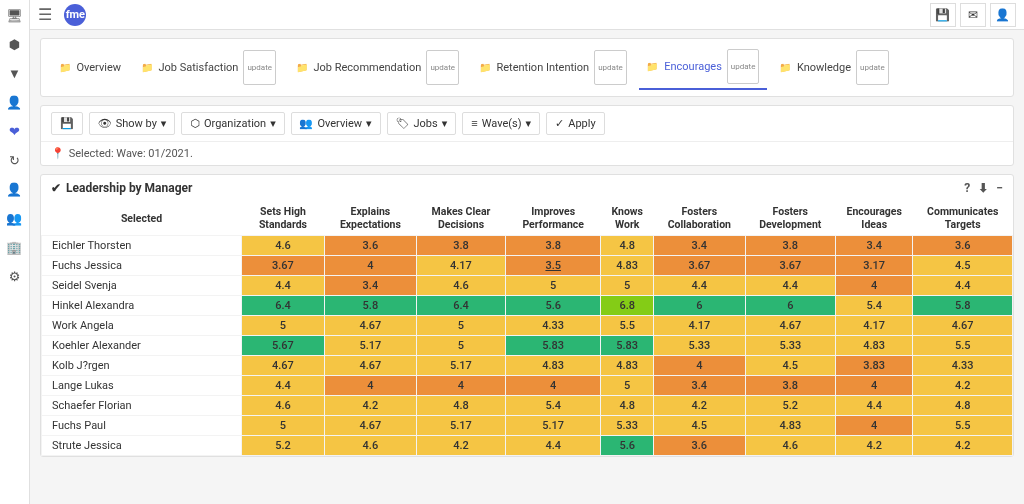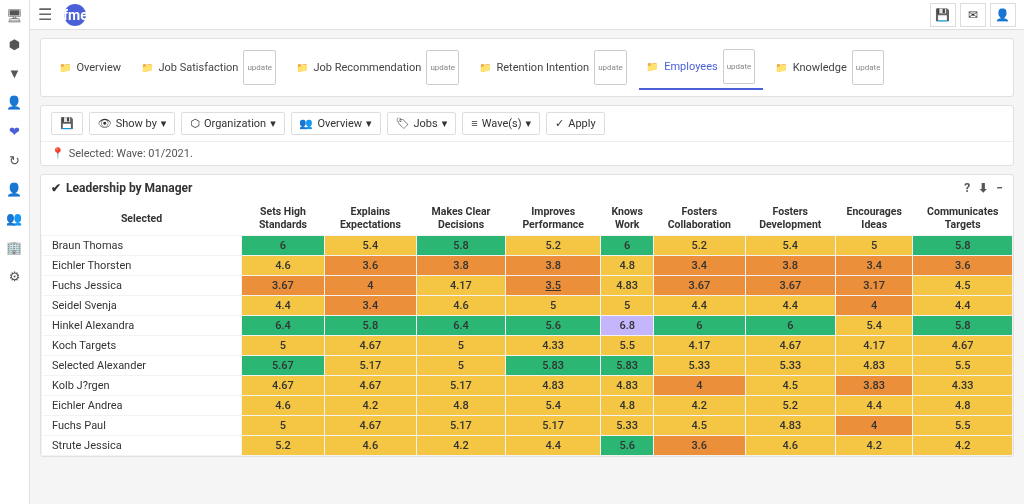--- a/index.html
+++ b/index.html
@@ -2,21 +2,21 @@
 <html><head>
 <meta charset="utf-8">
 <style>
 *{box-sizing:border-box;margin:0;padding:0}
 body{font-family:-apple-system,BlinkMacSystemFont,"Segoe UI",Roboto,sans-serif;font-size:12px;background:#f5f5f5;color:#333;display:flex;height:504px;overflow:hidden}
 .sidebar{width:30px;background:#fff;border-right:1px solid #e0e0e0;display:flex;flex-direction:column;align-items:center;padding-top:8px;gap:14px}
 .sidebar .ico{font-size:13px;color:#555;cursor:pointer}
 .sidebar .ico.active{color:#4a5fd8}
 .main{flex:1;display:flex;flex-direction:column;overflow:hidden}
 .topbar{height:30px;background:#fff;border-bottom:1px solid #e0e0e0;display:flex;align-items:center;padding:0 8px;justify-content:space-between}
-.logo{width:22px;height:22px;background:#4a5fd8;border-radius:50%;display:flex;align-items:center;justify-content:center;color:#fff;font-size:14px;font-weight:bold;margin-left:4px}
+.logo{width:22px;height:22px;background:#4a5fd8;border-radius:50%;display:flex;align-items:center;justify-content:center;color:#fff;font-size:11px;font-weight:bold;margin-left:4px}
 .topright{display:flex;gap:4px}
 .topright .btn{width:26px;height:24px;border:1px solid #ddd;background:#fff;display:flex;align-items:center;justify-content:center;cursor:pointer;font-size:12px}
 .content{padding:8px 10px;flex:1;overflow:auto}
 .panel{background:#fff;border:1px solid #e0e0e0;border-radius:3px;margin-bottom:8px}
 .tabs{display:flex;padding:6px 10px;gap:4px;align-items:center;font-size:11px}
 .tab{display:flex;align-items:center;gap:5px;padding:4px 8px;cursor:pointer;color:#444}
 .tab.active{color:#4a5fd8;border-bottom:2px solid #4a5fd8}
 .tab .folder{font-size:10px}
 .badge{border:1px solid #ccc;border-radius:2px;font-size:8px;padding:12px 3px;color:#888}
 .toolbar{display:flex;align-items:center;gap:6px;padding:6px 10px;font-size:11px;border-bottom:1px solid #eee}
@@ -79,21 +79,21 @@
             <span>Job Recommendation</span>
             <span class="badge">update</span>
           </div>
           <div class="tab">
             <span class="folder">📁</span>
             <span>Retention Intention</span>
             <span class="badge">update</span>
           </div>
           <div class="tab active">
             <span class="folder">📁</span>
-            <span>Employees</span>
+            <span>Encourages</span>
             <span class="badge">update</span>
           </div>
           <div class="tab">
             <span class="folder">📁</span>
             <span>Knowledge</span>
             <span class="badge">update</span>
           </div>
         </div>
     </div>
 
@@ -132,32 +132,20 @@
               <th>Improves Performance</th>
               <th>Knows Work</th>
               <th>Fosters Collaboration</th>
               <th>Fosters Development</th>
               <th>Encourages Ideas</th>
               <th>Communicates Targets</th>
             </tr>
           </thead>
         <tbody id="tbody">
             <tr>
-              <td class="name">Braun Thomas</td>
-              <td class="cell" style="background: rgb(43, 182, 115);">6</td>
-              <td class="cell" style="background: rgb(245, 197, 68);">5.4</td>
-              <td class="cell" style="background: rgb(43, 182, 115);">5.8</td>
-              <td class="cell" style="background: rgb(245, 197, 68);">5.2</td>
-              <td class="cell" style="background: rgb(43, 182, 115);">6</td>
-              <td class="cell" style="background: rgb(245, 197, 68);">5.2</td>
-              <td class="cell" style="background: rgb(245, 197, 68);">5.4</td>
-              <td class="cell" style="background: rgb(245, 197, 68);">5</td>
-              <td class="cell" style="background: rgb(43, 182, 115);">5.8</td>
-            </tr>
-            <tr>
               <td class="name">Eichler Thorsten</td>
               <td class="cell" style="background: rgb(245, 197, 68);">4.6</td>
               <td class="cell" style="background: rgb(236, 143, 58);">3.6</td>
               <td class="cell" style="background: rgb(236, 143, 58);">3.8</td>
               <td class="cell" style="background: rgb(236, 143, 58);">3.8</td>
               <td class="cell" style="background: rgb(245, 197, 68);">4.8</td>
               <td class="cell" style="background: rgb(236, 143, 58);">3.4</td>
               <td class="cell" style="background: rgb(236, 143, 58);">3.8</td>
               <td class="cell" style="background: rgb(236, 143, 58);">3.4</td>
               <td class="cell" style="background: rgb(236, 143, 58);">3.6</td>
@@ -185,40 +173,40 @@
               <td class="cell" style="background: rgb(245, 197, 68);">4.4</td>
               <td class="cell" style="background: rgb(236, 143, 58);">4</td>
               <td class="cell" style="background: rgb(245, 197, 68);">4.4</td>
             </tr>
             <tr>
               <td class="name">Hinkel Alexandra</td>
               <td class="cell" style="background: rgb(43, 182, 115);">6.4</td>
               <td class="cell" style="background: rgb(43, 182, 115);">5.8</td>
               <td class="cell" style="background: rgb(43, 182, 115);">6.4</td>
               <td class="cell" style="background: rgb(43, 182, 115);">5.6</td>
-              <td class="cell" style="background: #c4b5fd;">6.8</td>
+              <td class="cell" style="background: #84cc16;">6.8</td>
               <td class="cell" style="background: rgb(43, 182, 115);">6</td>
               <td class="cell" style="background: rgb(43, 182, 115);">6</td>
               <td class="cell" style="background: rgb(245, 197, 68);">5.4</td>
               <td class="cell" style="background: rgb(43, 182, 115);">5.8</td>
             </tr>
             <tr>
-              <td class="name">Koch Targets</td>
+              <td class="name">Work Angela</td>
               <td class="cell" style="background: rgb(245, 197, 68);">5</td>
               <td class="cell" style="background: rgb(245, 197, 68);">4.67</td>
               <td class="cell" style="background: rgb(245, 197, 68);">5</td>
               <td class="cell" style="background: rgb(245, 197, 68);">4.33</td>
               <td class="cell" style="background: rgb(245, 197, 68);">5.5</td>
               <td class="cell" style="background: rgb(245, 197, 68);">4.17</td>
               <td class="cell" style="background: rgb(245, 197, 68);">4.67</td>
               <td class="cell" style="background: rgb(245, 197, 68);">4.17</td>
               <td class="cell" style="background: rgb(245, 197, 68);">4.67</td>
             </tr>
             <tr>
-              <td class="name">Selected Alexander</td>
+              <td class="name">Koehler Alexander</td>
               <td class="cell" style="background: rgb(43, 182, 115);">5.67</td>
               <td class="cell" style="background: rgb(245, 197, 68);">5.17</td>
               <td class="cell" style="background: rgb(245, 197, 68);">5</td>
               <td class="cell" style="background: rgb(43, 182, 115);">5.83</td>
               <td class="cell" style="background: rgb(43, 182, 115);">5.83</td>
               <td class="cell" style="background: rgb(245, 197, 68);">5.33</td>
               <td class="cell" style="background: rgb(245, 197, 68);">5.33</td>
               <td class="cell" style="background: rgb(245, 197, 68);">4.83</td>
               <td class="cell" style="background: rgb(245, 197, 68);">5.5</td>
             </tr>
@@ -228,21 +216,33 @@
               <td class="cell" style="background: rgb(245, 197, 68);">4.67</td>
               <td class="cell" style="background: rgb(245, 197, 68);">5.17</td>
               <td class="cell" style="background: rgb(245, 197, 68);">4.83</td>
               <td class="cell" style="background: rgb(245, 197, 68);">4.83</td>
               <td class="cell" style="background: rgb(236, 143, 58);">4</td>
               <td class="cell" style="background: rgb(245, 197, 68);">4.5</td>
               <td class="cell" style="background: rgb(236, 143, 58);">3.83</td>
               <td class="cell" style="background: rgb(245, 197, 68);">4.33</td>
             </tr>
             <tr>
-              <td class="name">Eichler Andrea</td>
+              <td class="name">Lange Lukas</td>
+              <td class="cell" style="background: rgb(245, 197, 68);">4.4</td>
+              <td class="cell" style="background: rgb(236, 143, 58);">4</td>
+              <td class="cell" style="background: rgb(236, 143, 58);">4</td>
+              <td class="cell" style="background: rgb(236, 143, 58);">4</td>
+              <td class="cell" style="background: rgb(245, 197, 68);">5</td>
+              <td class="cell" style="background: rgb(236, 143, 58);">3.4</td>
+              <td class="cell" style="background: rgb(236, 143, 58);">3.8</td>
+              <td class="cell" style="background: rgb(236, 143, 58);">4</td>
+              <td class="cell" style="background: rgb(245, 197, 68);">4.2</td>
+            </tr>
+            <tr>
+              <td class="name">Schaefer Florian</td>
               <td class="cell" style="background: rgb(245, 197, 68);">4.6</td>
               <td class="cell" style="background: rgb(245, 197, 68);">4.2</td>
               <td class="cell" style="background: rgb(245, 197, 68);">4.8</td>
               <td class="cell" style="background: rgb(245, 197, 68);">5.4</td>
               <td class="cell" style="background: rgb(245, 197, 68);">4.8</td>
               <td class="cell" style="background: rgb(245, 197, 68);">4.2</td>
               <td class="cell" style="background: rgb(245, 197, 68);">5.2</td>
               <td class="cell" style="background: rgb(245, 197, 68);">4.4</td>
               <td class="cell" style="background: rgb(245, 197, 68);">4.8</td>
             </tr>

